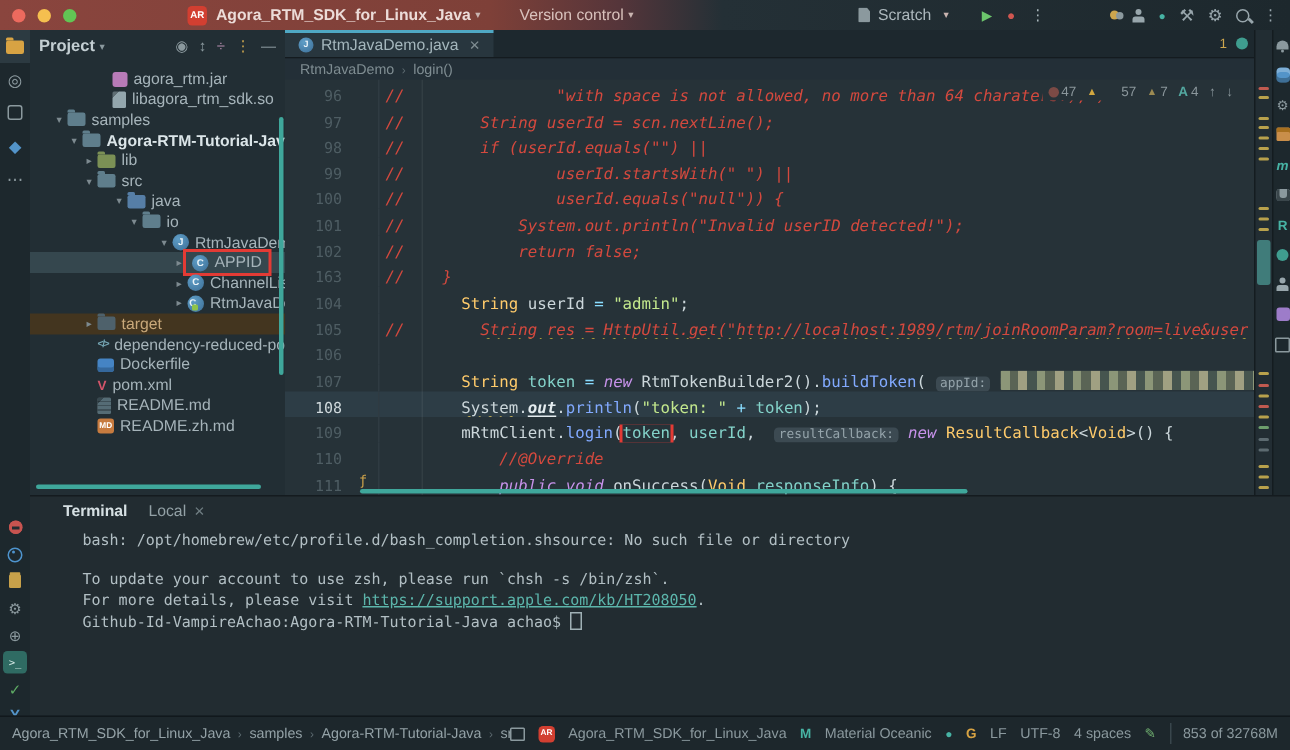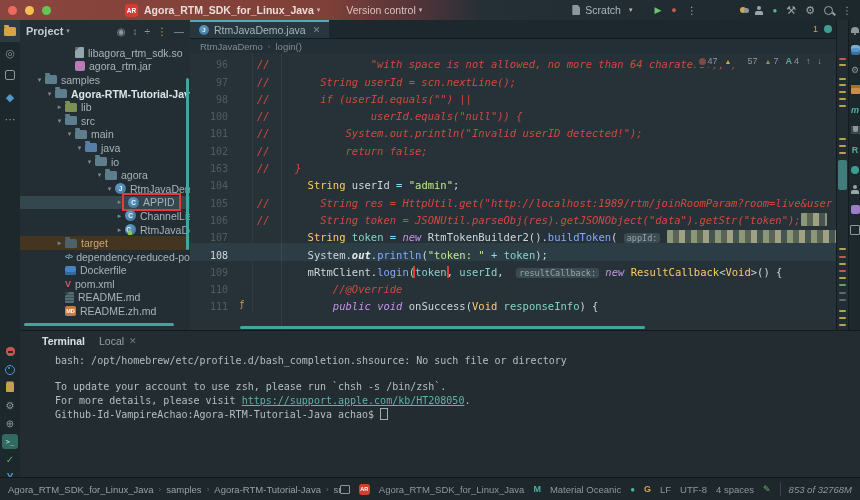--- a/index.html
+++ b/index.html
@@ -139,21 +139,21 @@
   .stopc:after{content:"";position:absolute;left:2px;top:4px;width:5px;height:1.5px;background:#222c31;}
   .bluec{display:inline-block;width:8px;height:8px;border:1.5px solid #4e94ce;border-radius:50%;position:relative;}
   .bluec:after{content:"";position:absolute;left:1.5px;top:1.5px;width:2px;height:2px;border-radius:50%;background:#4e94ce;}
   .trash{display:inline-block;width:8px;height:9px;background:#c7a14a;border-radius:1px;box-shadow:0 -2px 0 -0.5px #c7a14a;}
   
   .statusbar{left:0;top:477px;width:860px;height:23px;background:#1d272c;border-top:1px solid #11181c;
     display:flex;align-items:center;font-size:9.5px;color:#94a2a7;padding:0 8px;box-sizing:border-box;}
   .sb-path{display:flex;align-items:center;gap:5px;white-space:nowrap;overflow:hidden;}
   .sb-sep{color:#5c6a70;font-size:8px;}
   .sb-right{margin-left:auto;display:flex;align-items:center;gap:9px;white-space:nowrap;color:#8b999e;}
-  .sb-mem{border-left:1px solid #39464c;padding-left:8px;height:14px;display:flex;align-items:center;font-style:italic;}
+  .sb-mem{border-left:1px solid #39464c;padding-left:8px;height:14px;display:flex;align-items:center;}
   .icwin{display:inline-block;width:8px;height:7px;border:1.2px solid #8b999e;border-radius:1px;}
   .micon{color:#47b3a4;font-weight:bold;font-size:9px;}
   .gicon{color:#d8a343;font-weight:bold;font-size:9px;}
   .pen{color:#6fae6f;font-size:9px;}
 </style>
 </head>
 <body>
 
 <div id="app">
 
@@ -226,32 +226,32 @@
         <span style="color:#b48ead">÷</span>
         <span style="color:#cda64e">⋮</span>
         <span>—</span>
       </span>
     </div>
     <div class="ptree">
         <div class="trow" style="padding-left: 44px;">
           <span class="arrow"></span>
           <span class="titem">
             <span class="tico">
+              <i class="ijar"></i>
+            </span>
+            <span class="tlabel">agora_rtm.jar</span>
+          </span>
+        </div>
+        <div class="trow" style="padding-left: 44px;">
+          <span class="arrow"></span>
+          <span class="titem">
+            <span class="tico">
               <i class="ifile"></i>
             </span>
             <span class="tlabel">libagora_rtm_sdk.so</span>
-          </span>
-        </div>
-        <div class="trow" style="padding-left: 44px;">
-          <span class="arrow"></span>
-          <span class="titem">
-            <span class="tico">
-              <i class="ijar"></i>
-            </span>
-            <span class="tlabel">agora_rtm.jar</span>
           </span>
         </div>
         <div class="trow" style="padding-left: 14px;">
           <span class="arrow">▾</span>
           <span class="titem">
             <span class="tico">
               <i class="tfold"></i>
             </span>
             <span class="tlabel">samples</span>
           </span>
@@ -276,54 +276,36 @@
         </div>
         <div class="trow" style="padding-left: 34px;">
           <span class="arrow">▾</span>
           <span class="titem">
             <span class="tico">
               <i class="tfold"></i>
             </span>
             <span class="tlabel">src</span>
           </span>
         </div>
-        <div class="trow" style="padding-left: 44px;">
-          <span class="arrow">▾</span>
-          <span class="titem">
-            <span class="tico">
-              <i class="tfold"></i>
-            </span>
-            <span class="tlabel">main</span>
-          </span>
-        </div>
         <div class="trow" style="padding-left: 54px;">
           <span class="arrow">▾</span>
           <span class="titem">
             <span class="tico">
               <i class="tfold" style="background:#567ea6"></i>
             </span>
             <span class="tlabel">java</span>
           </span>
         </div>
         <div class="trow" style="padding-left: 64px;">
           <span class="arrow">▾</span>
           <span class="titem">
             <span class="tico">
               <i class="tfold"></i>
             </span>
             <span class="tlabel">io</span>
-          </span>
-        </div>
-        <div class="trow" style="padding-left: 74px;">
-          <span class="arrow">▾</span>
-          <span class="titem">
-            <span class="tico">
-              <i class="tfold"></i>
-            </span>
-            <span class="tlabel">agora</span>
           </span>
         </div>
         <div class="trow" style="padding-left: 84px;">
           <span class="arrow">▾</span>
           <span class="titem">
             <span class="tico">
               <i class="circ">J</i>
             </span>
             <span class="tlabel">RtmJavaDemo.java</span>
           </span>
@@ -430,27 +412,28 @@
       <span>RtmJavaDemo</span>
       <span class="sb-sep">›</span>
       <span>login()</span>
     </div>
     <div class="codearea">
       <div class="guide"></div>
       <div id="codelines">
           <div class="line"><span class="ln">96</span><span class="lnico"></span><span class="codetext"><span class="s-cm">//                </span><span class="s-cmw">"with space is not allowed, no more than 64 charaters!);")</span></span></div>
           <div class="line"><span class="ln">97</span><span class="lnico"></span><span class="codetext"><span class="s-cm">//        String userId = scn.nextLine();</span></span></div>
           <div class="line"><span class="ln">98</span><span class="lnico"></span><span class="codetext"><span class="s-cm">//        if (userId.equals("") ||</span></span></div>
+          <div class="line"><span class="ln">99</span><span class="lnico"></span><span class="codetext"><span class="s-cm">//                userId.startsWith(" ") ||</span></span></div>
           <div class="line"><span class="ln">100</span><span class="lnico"></span><span class="codetext"><span class="s-cm">//                userId.equals("null")) {</span></span></div>
           <div class="line"><span class="ln">101</span><span class="lnico"></span><span class="codetext"><span class="s-cm">//            System.out.println("Invalid userID detected!");</span></span></div>
           <div class="line"><span class="ln">102</span><span class="lnico"></span><span class="codetext"><span class="s-cm">//            return false;</span></span></div>
           <div class="line"><span class="ln">163</span><span class="lnico"></span><span class="codetext"><span class="s-cm">//    }</span></span></div>
           <div class="line"><span class="ln">104</span><span class="lnico"></span><span class="codetext"><span class="s-pl">        </span><span class="s-ty">String</span><span class="s-pl"> userId </span><span class="s-op">=</span><span class="s-pl"> </span><span class="s-st">"admin"</span><span class="s-pl">;</span></span></div>
           <div class="line"><span class="ln">105</span><span class="lnico"></span><span class="codetext"><span class="s-cm">//        </span><span class="s-cmw">String res = HttpUtil.get("http://localhost:1989/rtm/joinRoomParam?room=live&amp;user</span></span></div>
-          <div class="line"><span class="ln">106</span><span class="lnico"></span><span class="codetext"><span class="s-cm">//        </span><span class="s-cm">String token = JSONUtil.parseObj(res).getJSONObject("data").getStr("token");</span><span class="s-mosS"></span></span></div>
+          <div class="line"><span class="ln">106</span><span class="lnico"></span></div>
           <div class="line"><span class="ln">107</span><span class="lnico"></span><span class="codetext"><span class="s-pl">        </span><span class="s-ty">String</span><span class="s-pl"> </span><span class="s-va">token</span><span class="s-pl"> </span><span class="s-op">=</span><span class="s-pl"> </span><span class="s-kw">new</span><span class="s-pl"> RtmTokenBuilder2().</span><span class="s-fn">buildToken</span><span class="s-pl">( </span><span class="s-hint">appId:</span><span class="s-pl"> </span><span class="s-mosL"></span></span></div>
           <div class="line cur"><span class="ln">108</span><span class="lnico"></span><span class="codetext"><span class="s-pl">        </span><span class="s-sys">System</span><span class="s-pl">.</span><span class="s-out">out</span><span class="s-pl">.</span><span class="s-fn">println</span><span class="s-pl">(</span><span class="s-st">"token: "</span><span class="s-pl"> </span><span class="s-op">+</span><span class="s-pl"> </span><span class="s-va">token</span><span class="s-pl">);</span></span></div>
           <div class="line"><span class="ln">109</span><span class="lnico"></span><span class="codetext"><span class="s-pl">        </span><span class="s-pl">mRtmClient</span><span class="s-pl">.</span><span class="s-fn">login</span><span class="s-pl">(</span><span class="s-box">token</span><span class="s-pl">, </span><span class="s-va">userId</span><span class="s-pl">,  </span><span class="s-hint">resultCallback:</span><span class="s-pl"> </span><span class="s-kw">new</span><span class="s-pl"> </span><span class="s-ty">ResultCallback</span><span class="s-pl">&lt;</span><span class="s-ty">Void</span><span class="s-pl">&gt;() {</span></span></div>
           <div class="line"><span class="ln">110</span><span class="lnico"></span><span class="codetext"><span class="s-pl">            </span><span class="s-cm">//@Override</span></span></div>
           <div class="line"><span class="ln">111</span><span class="lnico">ƒ</span><span class="codetext"><span class="s-pl">            </span><span class="s-kw">public</span><span class="s-pl"> </span><span class="s-kw">void</span><span class="s-pl"> </span><span class="s-pl">onSuccess</span><span class="s-pl">(</span><span class="s-ty">Void</span><span class="s-pl"> </span><span class="s-va">responseInfo</span><span class="s-pl">) {</span></span></div>
         </div>
       <div class="inspect">
         <span style="display:inline-flex;align-items:center;gap:2px">
             <i class="insp-err"></i>
             <span>47</span>

